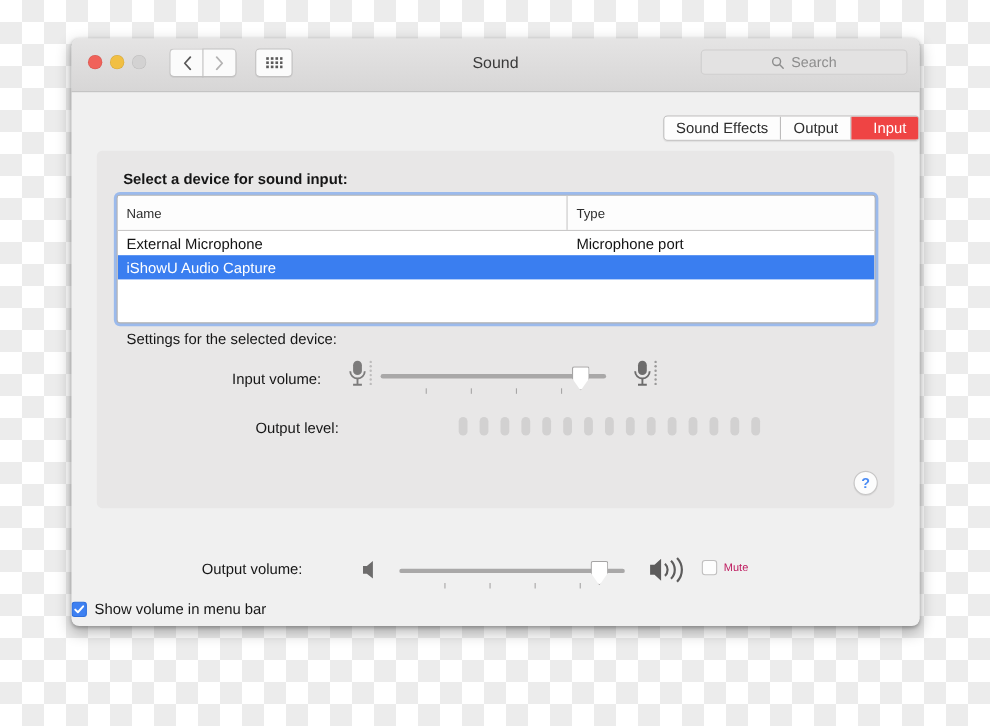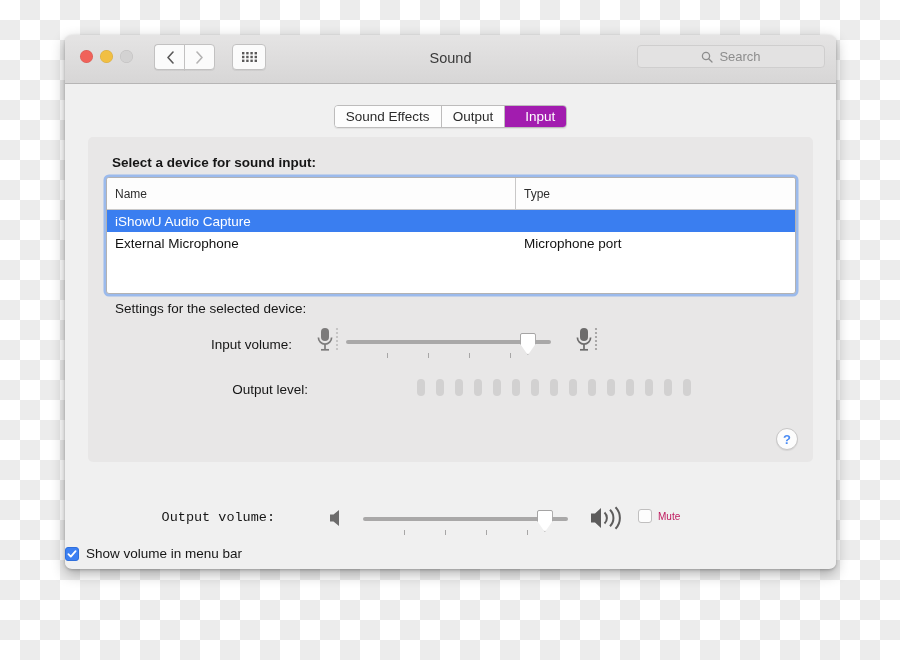--- a/index.html
+++ b/index.html
@@ -74,39 +74,39 @@
     gap: 6px;
   }
   #search-placeholder { font-size: 13px; color: #8d8d8d; }
 
   
   #body { position: relative; height: 484px; background: #f0f0f0; }
 
   
   #tabbar {
     position: absolute; left: 0; right: 0; top: 21px;
-    display: flex; justify-content: center;
+    display: flex; justify-content: flex-end;
   }
   .tabs {
     display: flex;
     border: 1px solid #bdbcbc;
     border-radius: 4px;
     overflow: hidden;
     box-shadow: 0 1px 1px rgba(0,0,0,0.07);
     height: 23px;
   }
   .tab {
     padding: 0 11px;
     display: flex; align-items: center;
     font-size: 13.5px; color: #2b2b2b;
     background: #fdfdfd;
     border-right: 1px solid #bdbcbc;
   }
   .tab:last-child { border-right: none; }
-  .tab.active { background: #a21caf; color: #ffffff; padding-left: 20px; }
+  .tab.active { background: #ef4444; color: #ffffff; padding-left: 20px; }
 
   
   #panel {
     position: absolute;
     left: 23px; top: 53px;
     width: 725px; height: 325px;
     background: #e8e7e7;
     border-radius: 5px;
   }
 
@@ -198,21 +198,21 @@
     border: 1px solid #c7c6c6;
     display: flex; align-items: center; justify-content: center;
     font-size: 13px; color: #4a8bf4; font-weight: bold;
     box-shadow: 0 1px 1px rgba(0,0,0,0.08);
   }
 
   
   #lbl-output-volume {
     position: absolute; left: 40px; top: 426px;
     width: 170px; text-align: right;
-    font-size: 13.5px; color: #161616; font-family: Liberation Mono, monospace;
+    font-size: 13.5px; color: #161616;
   }
   #spk-left  { position: absolute; left: 263px; top: 424px; }
   #output-slider { left: 298px; top: 427px; width: 205px; }
   #spk-right { position: absolute; left: 524px; top: 421px; }
 
   #mute-box {
     position: absolute; left: 573px; top: 425px;
     display: flex; align-items: center; gap: 6px;
   }
   .cb {
@@ -298,27 +298,27 @@
 
     <div id="panel">
 
       <div class="section-label" id="label-select">Select a device for sound input:</div>
 
       <div id="table-wrap">
         <div id="table-head">
           <div class="th th-name">Name</div>
           <div class="th th-type">Type</div>
         </div>
+        <div class="trow">
+          <div class="td td-name">External Microphone</div>
+          <div class="td td-type">Microphone port</div>
+        </div>
         <div class="trow selected">
           <div class="td td-name">iShowU Audio Capture</div>
           <div class="td td-type"></div>
-        </div>
-        <div class="trow">
-          <div class="td td-name">External Microphone</div>
-          <div class="td td-type">Microphone port</div>
         </div>
       </div>
 
       <div class="section-label" id="label-settings">Settings for the selected device:</div>
 
       <div class="ctrl-label" id="lbl-input-volume">Input volume:</div>
 
       <span class="mic-icon" id="mic-left">
         <svg width="26" height="28" viewBox="0 0 26 28">
           <rect x="5" y="2" width="8" height="13" rx="4" fill="#7c7b7b"></rect>

